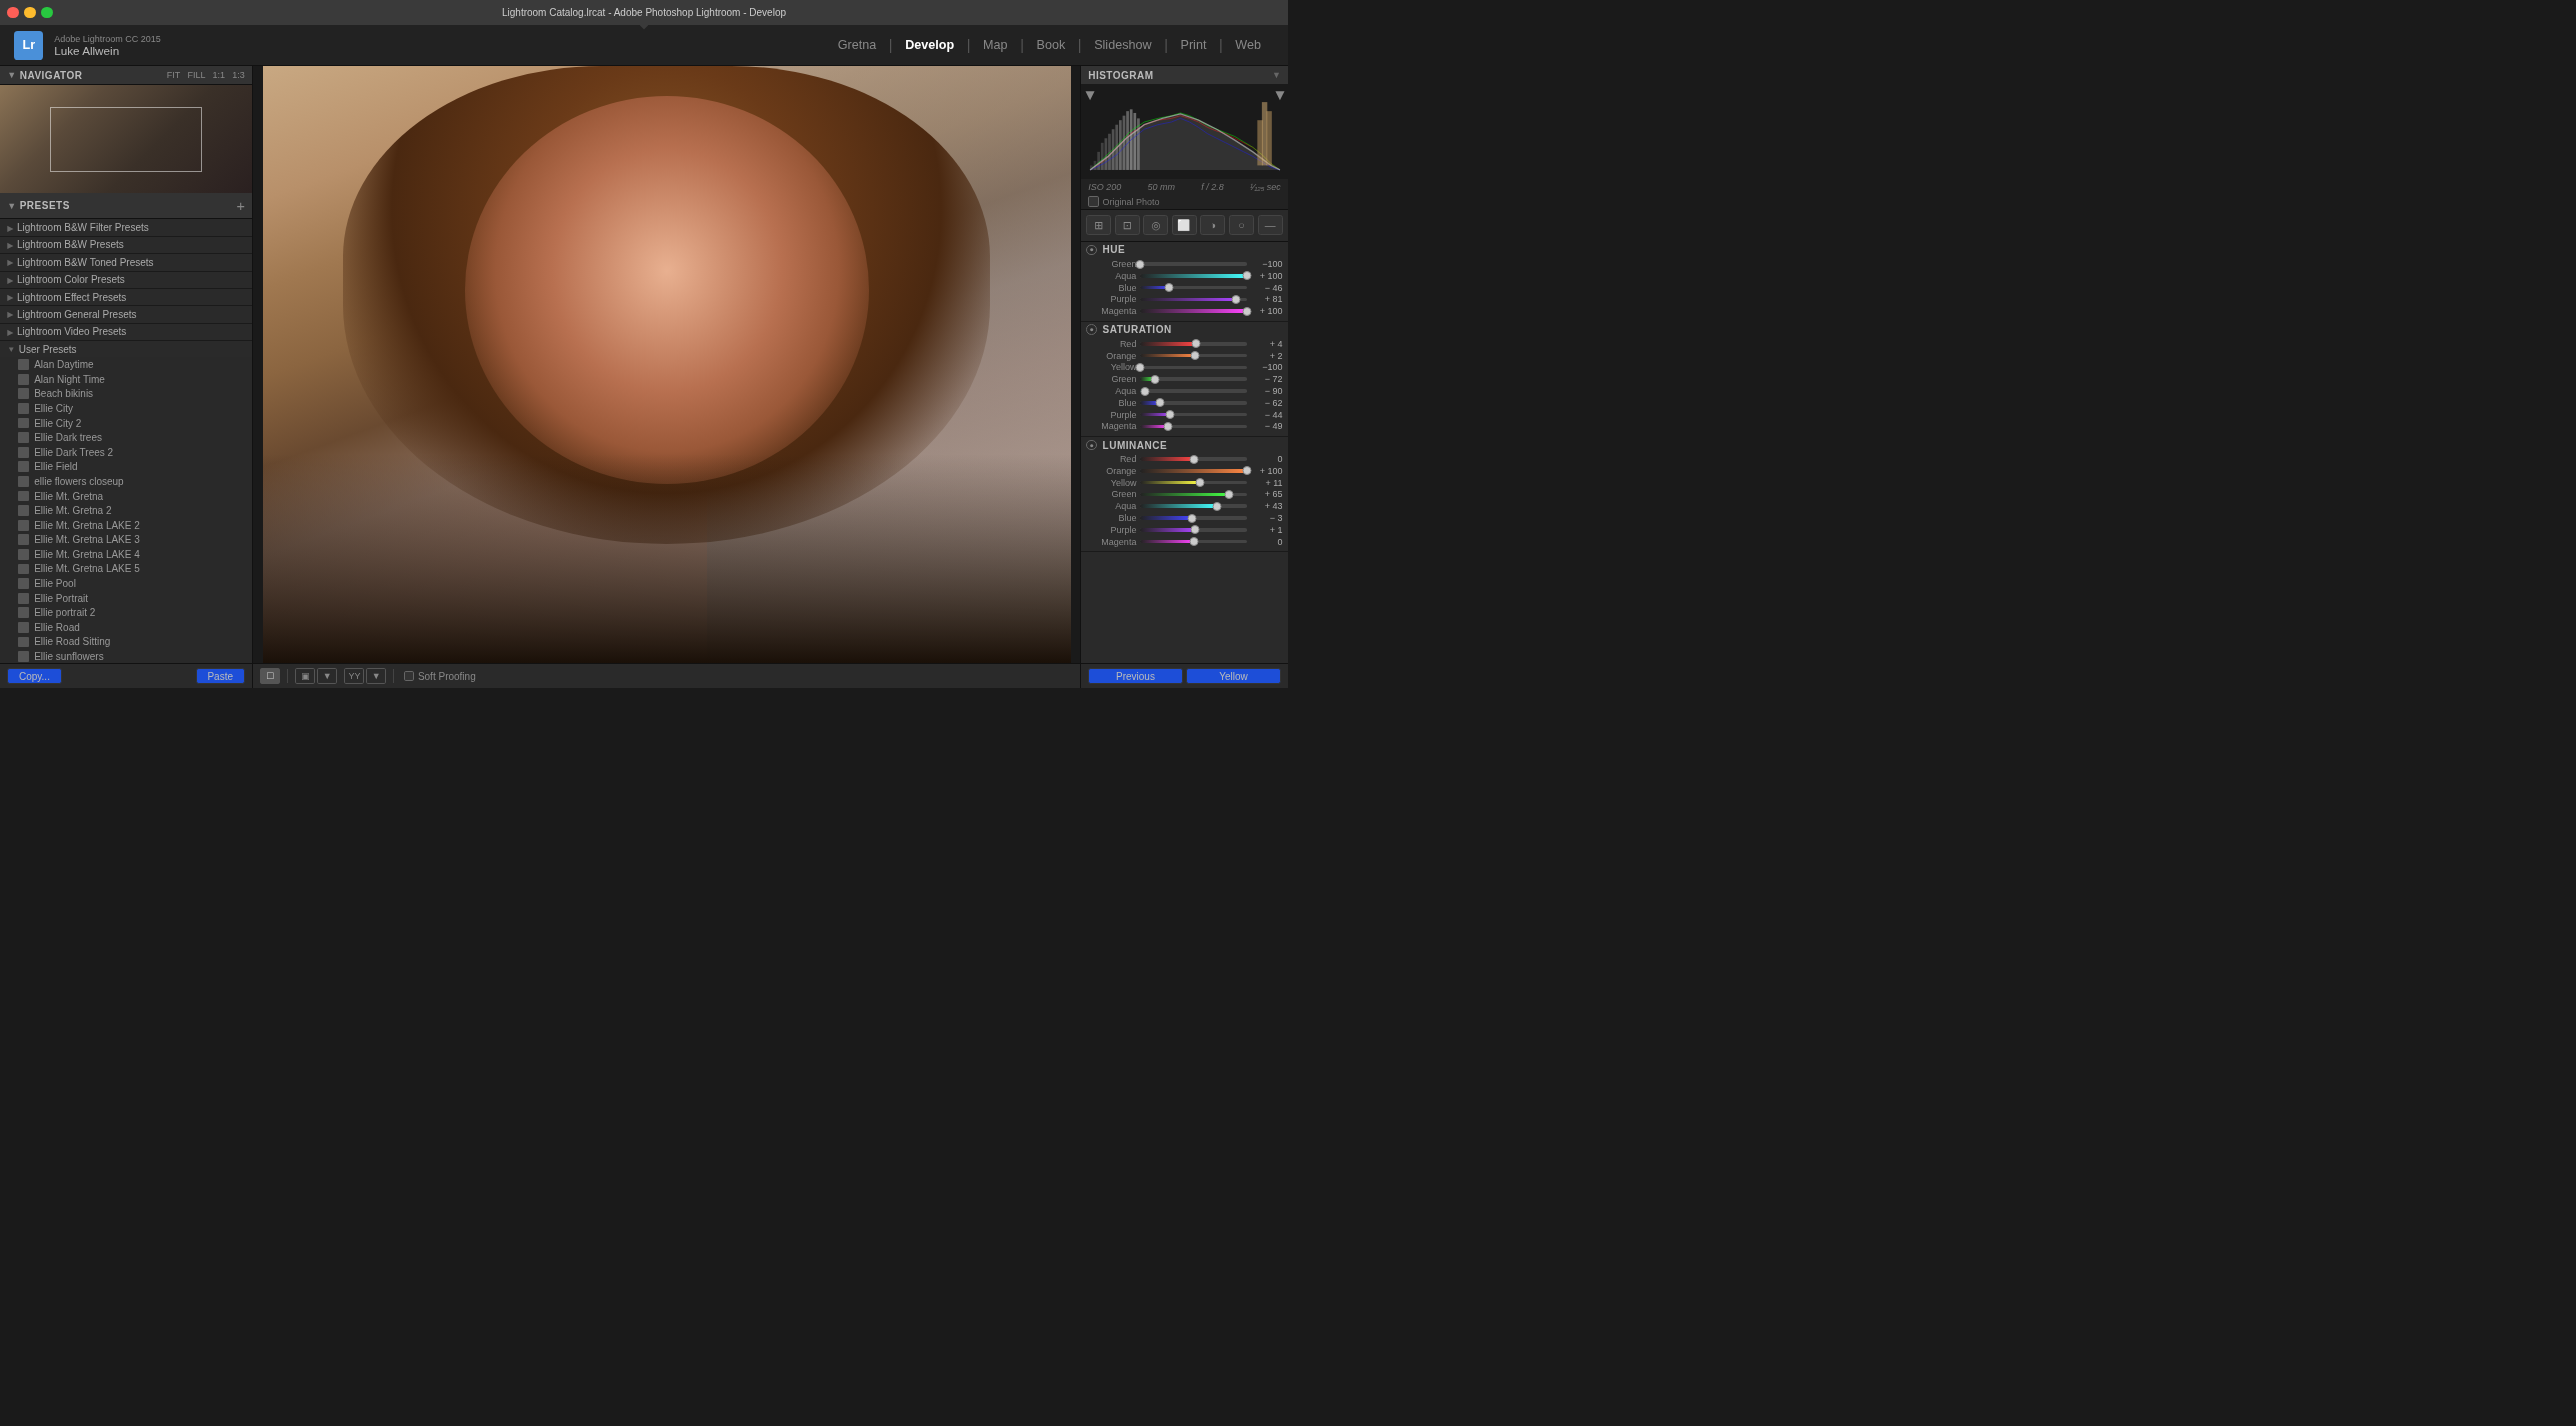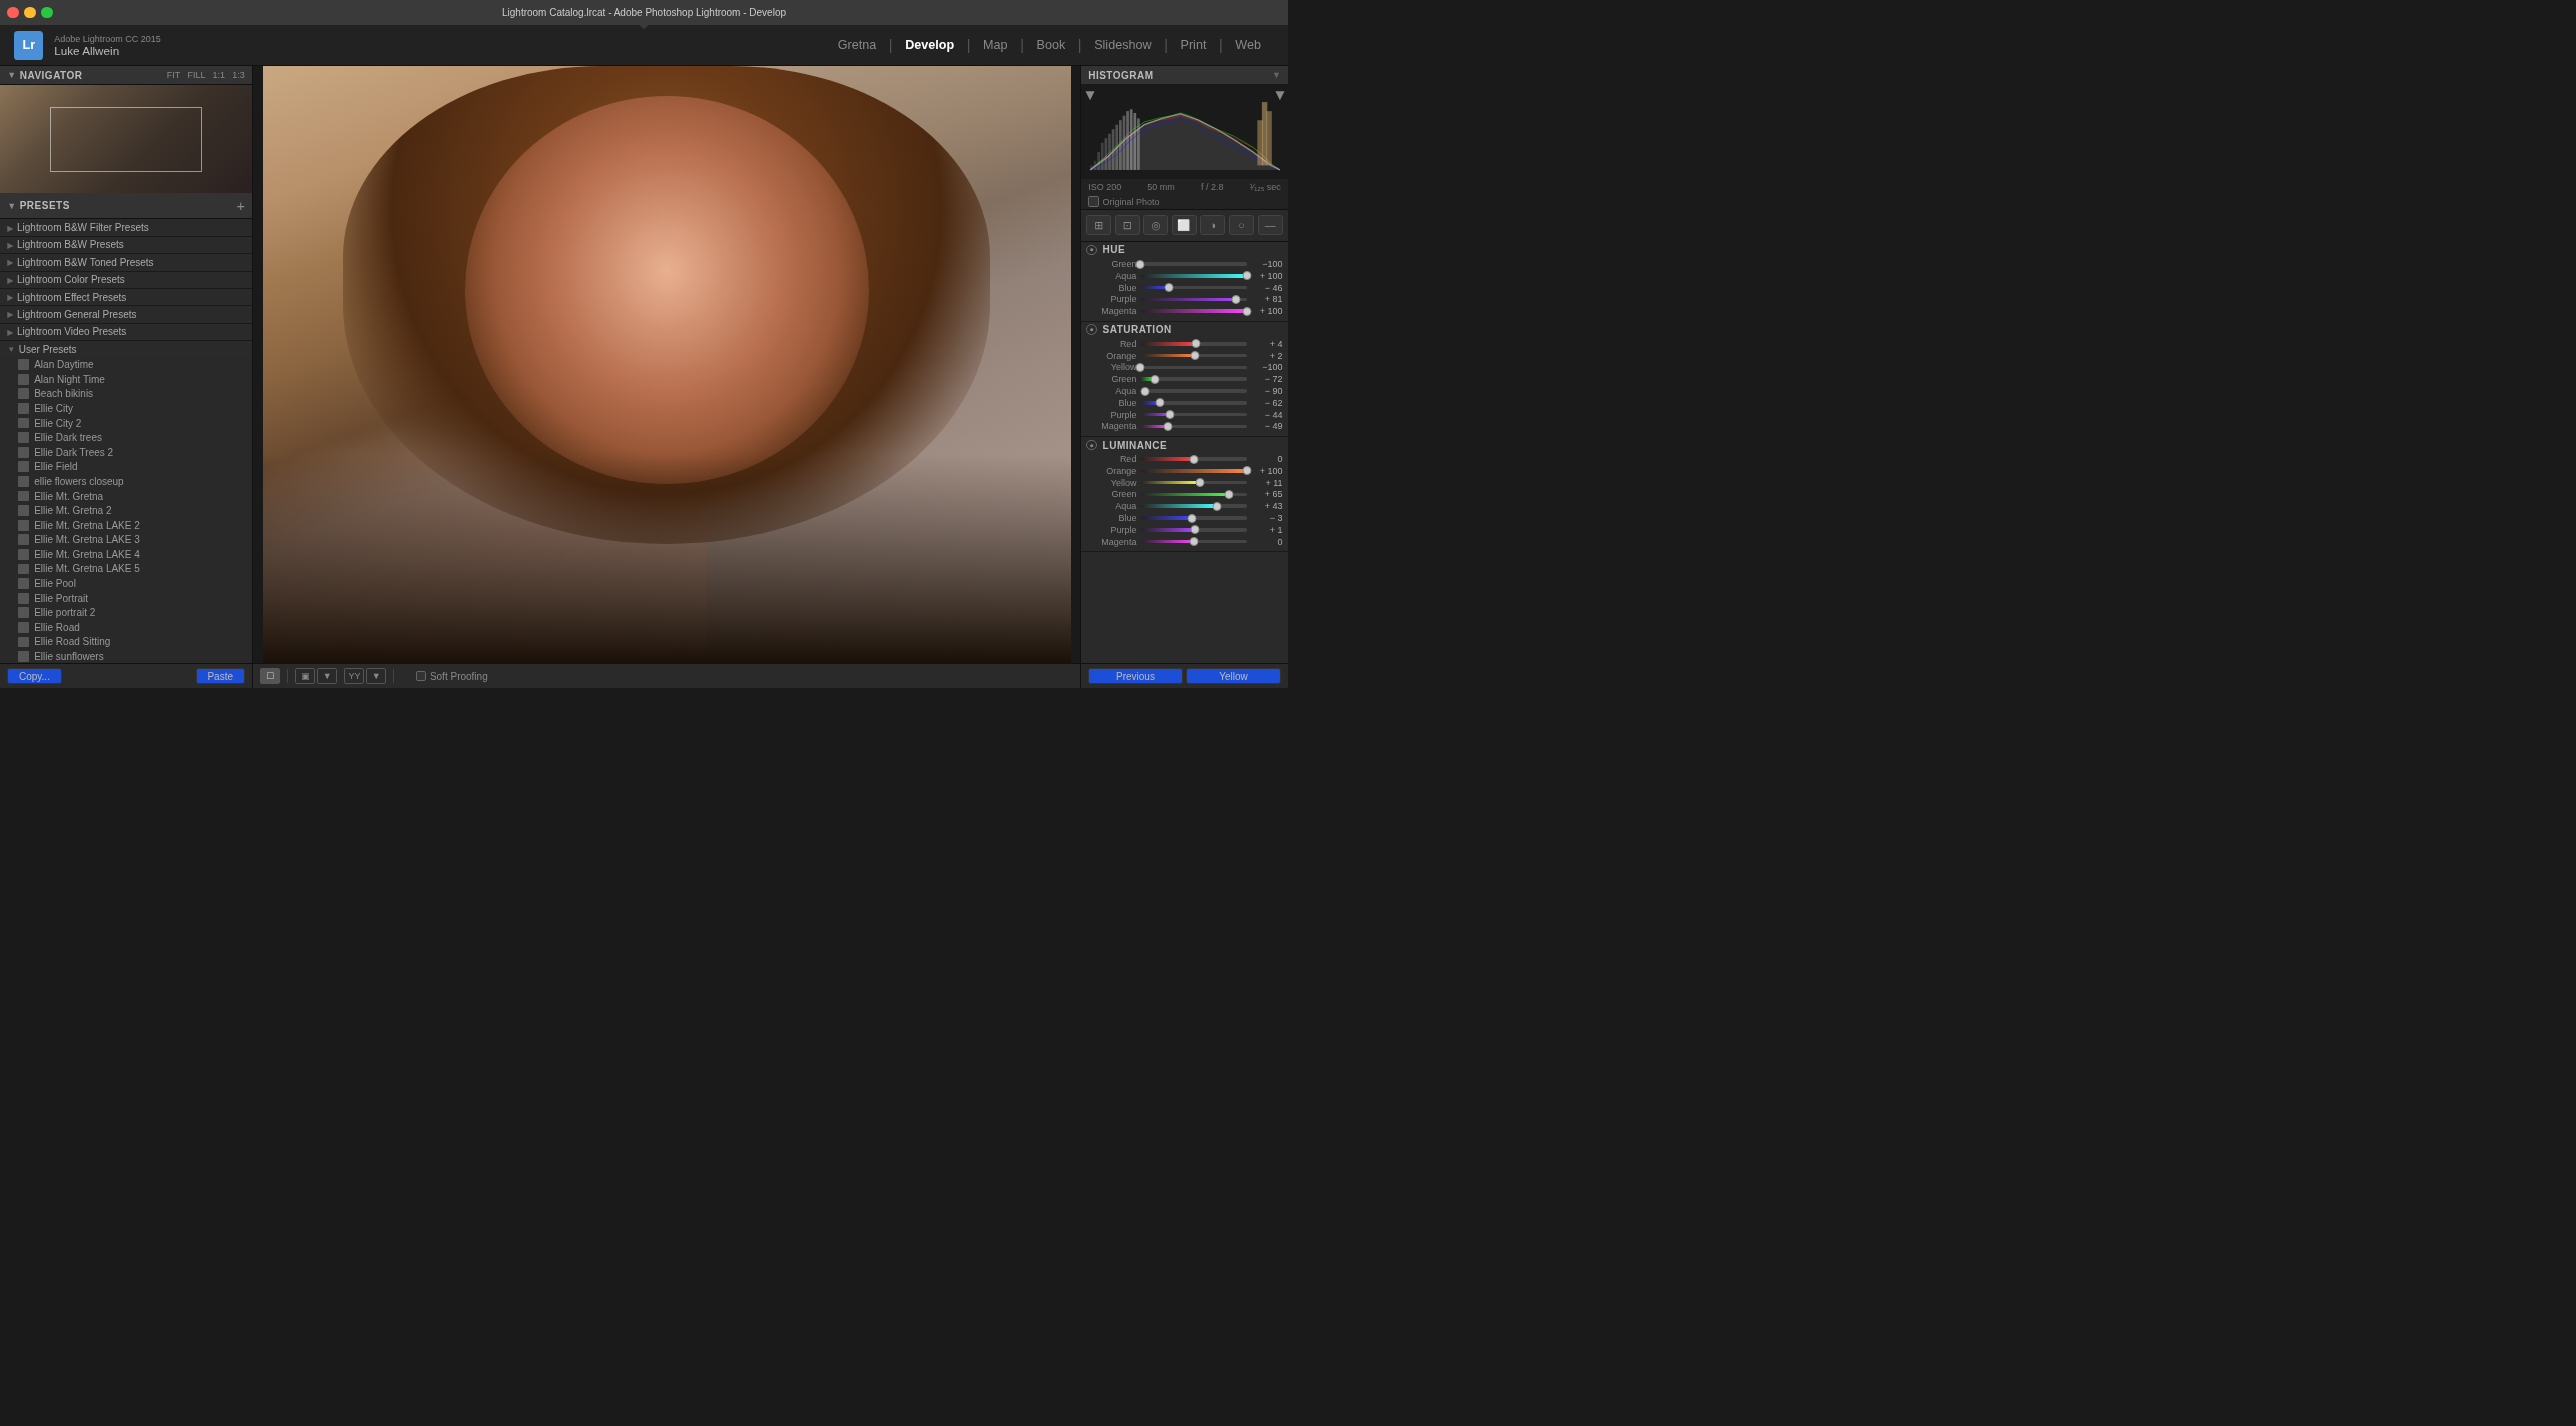--- a/index.html
+++ b/index.html
@@ -389,21 +389,21 @@
     .icon-group {
       display: flex;
       gap: 1.8px;
     }
     .soft-proofing-check {
       display: flex;
       align-items: center;
       gap: 3.6px;
       color: #888;
       font-size: 10px;
-      margin-left: 14px;
+      margin-left: 2px;
     }
     .checkbox {
       width: 10.8px;
       height: 10.8px;
       border: 0.9px solid #666;
       background: #333;
       border-radius: 1.8px;
     }
 
     
@@ -440,20 +440,21 @@
       position: relative;
       overflow: hidden;
     }
     .histogram-meta {
       padding: 2.7px 7.2px;
       font-size: 9px;
       color: #777;
       background: #222;
       display: flex;
       justify-content: space-between;
+      font-style: italic;
     }
     .histogram-original {
       padding: 1.8px 7.2px;
       display: flex;
       align-items: center;
       gap: 3.6px;
       font-size: 9px;
       color: #777;
       background: #222;
     }

